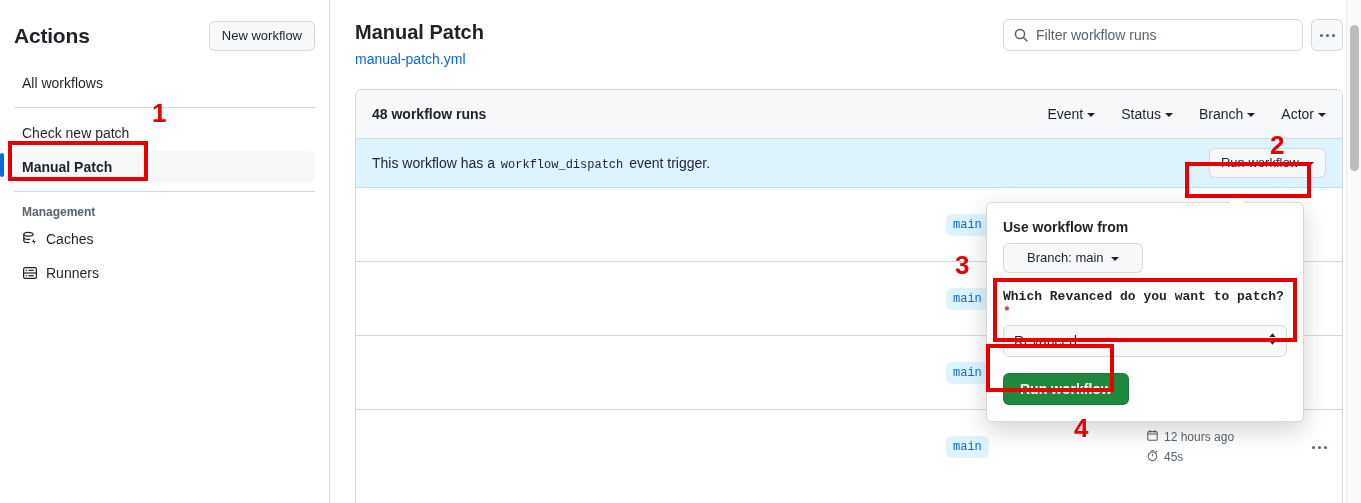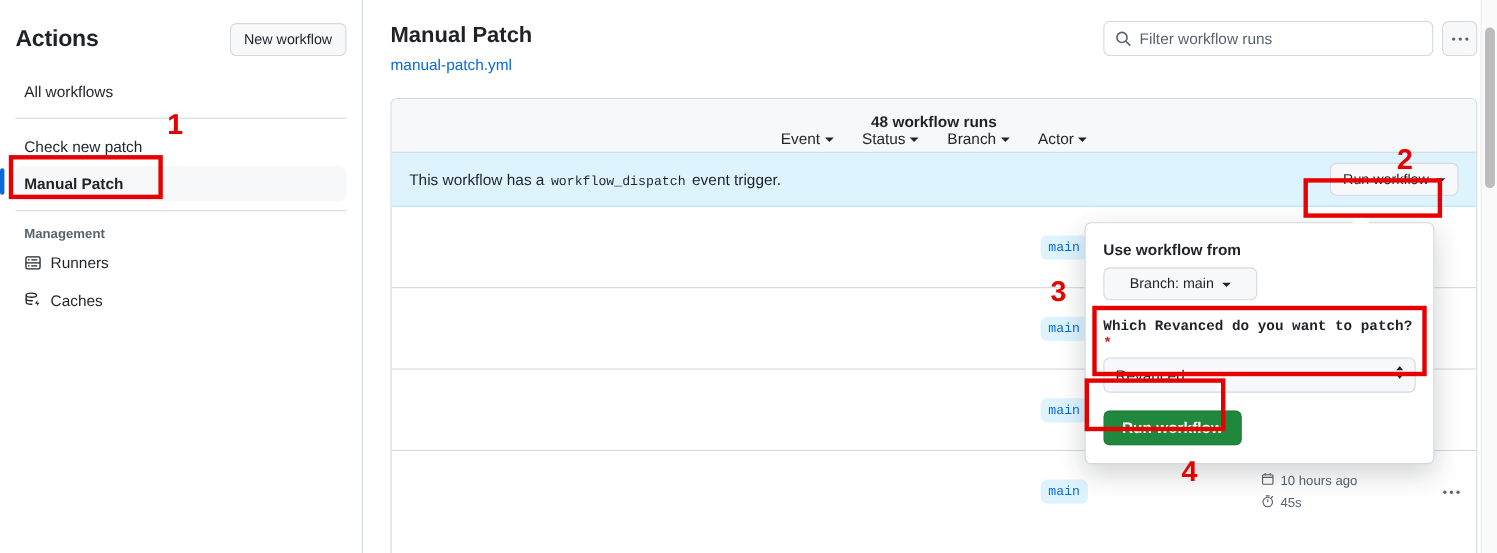--- a/index.html
+++ b/index.html
@@ -96,21 +96,21 @@
   .kebab-dots i { width:3px; height:3px; border-radius:50%; background:#59636e; display:block; }
 
   
   .runs-box {
     margin-top: 20px; border: 1px solid #d1d9e0; border-radius: 6px;
     background: #fff; overflow: hidden; height: 420px;
   }
   .runs-header {
     display: flex; align-items: center; justify-content: space-between;
     background: #f6f8fa; border-bottom: 1px solid #d1d9e0;
-    padding: 12px 16px; height: 49px; flex-direction: column;
+    padding: 12px 16px; height: 49px;
   }
   .runs-count { font-size: 14px; font-weight: 600; color: #1f2328; }
   .filters { display: flex; align-items: center; gap: 26px; }
   .filter-btn {
     font-size: 14px; color: #1f2328; cursor: pointer;
     display: flex; align-items: center; gap: 4px;
   }
   .caret {
     width: 0; height: 0; border-left: 4px solid transparent;
     border-right: 4px solid transparent; border-top: 4px solid #1f2328;
@@ -237,40 +237,40 @@
         <span>Check new patch</span>
       </li>
       <li class="nav-item selected">
         <span>Manual Patch</span>
       </li>
       <li class="nav-divider"></li>
       <li class="nav-section-title">Management</li>
       <li class="nav-item">
         <span class="nav-icon">
           <svg width="16" height="16" viewBox="0 0 16 16" fill="none" stroke="#1f2328" stroke-width="1.2">
+            <ellipse cx="6.5" cy="3.3" rx="4.7" ry="1.9"></ellipse>
+            <path d="M1.8 3.3v3.2c0 1.05 2.1 1.9 4.7 1.9 .5 0 1-.03 1.45-.09"></path>
+            <path d="M1.8 6.5v3.2c0 1.05 2.1 1.9 4.7 1.9 .3 0 .6-.01.88-.03"></path>
+            <path d="M12.2 7.7l-2.4 3.4h2.1l-.6 2.6 2.6-3.5h-2.1z" fill="#1f2328" stroke="none"></path>
+          </svg>
+        </span>
+        <span>Caches</span>
+      </li>
+      <li class="nav-item">
+        <span class="nav-icon">
+          <svg width="16" height="16" viewBox="0 0 16 16" fill="none" stroke="#1f2328" stroke-width="1.2">
             <rect x="1.6" y="2.6" width="12.8" height="10.8" rx="1.4"></rect>
             <line x1="1.6" y1="8" x2="14.4" y2="8"></line>
             <circle cx="4.2" cy="5.3" r=".75" fill="#1f2328" stroke="none"></circle>
             <line x1="6.4" y1="5.3" x2="11.8" y2="5.3"></line>
             <circle cx="4.2" cy="10.7" r=".75" fill="#1f2328" stroke="none"></circle>
             <line x1="6.4" y1="10.7" x2="11.8" y2="10.7"></line>
           </svg>
         </span>
         <span>Runners</span>
-      </li>
-      <li class="nav-item">
-        <span class="nav-icon">
-          <svg width="16" height="16" viewBox="0 0 16 16" fill="none" stroke="#1f2328" stroke-width="1.2">
-            <ellipse cx="6.5" cy="3.3" rx="4.7" ry="1.9"></ellipse>
-            <path d="M1.8 3.3v3.2c0 1.05 2.1 1.9 4.7 1.9 .5 0 1-.03 1.45-.09"></path>
-            <path d="M1.8 6.5v3.2c0 1.05 2.1 1.9 4.7 1.9 .3 0 .6-.01.88-.03"></path>
-            <path d="M12.2 7.7l-2.4 3.4h2.1l-.6 2.6 2.6-3.5h-2.1z" fill="#1f2328" stroke="none"></path>
-          </svg>
-        </span>
-        <span>Caches</span>
       </li>
     </ul>
   </aside>
 
   <section class="main">
     <div class="main-head">
       <div>
         <div class="wf-title">Manual Patch</div>
         <a class="wf-file">manual-patch.yml</a>
       </div>
@@ -377,21 +377,21 @@
         <div class="run-meta">
           <div class="meta-line">
             <span>
               <svg width="13" height="13" viewBox="0 0 16 16" fill="none" stroke="#59636e" stroke-width="1.3">
                 <rect x="2.2" y="3.2" width="11.6" height="10.6" rx="1.2"></rect>
                 <line x1="2.2" y1="6.2" x2="13.8" y2="6.2"></line>
                 <line x1="5.2" y1="1.8" x2="5.2" y2="3.6" stroke-linecap="round"></line>
                 <line x1="10.8" y1="1.8" x2="10.8" y2="3.6" stroke-linecap="round"></line>
               </svg>
             </span>
-            <span>10 hours ago</span>
+            <span>12 hours ago</span>
           </div>
           <div class="meta-line">
             <span>
               <svg width="13" height="13" viewBox="0 0 16 16" fill="none" stroke="#59636e" stroke-width="1.3">
                 <circle cx="8" cy="9" r="5.3"></circle>
                 <line x1="8" y1="9" x2="8" y2="6"></line>
                 <line x1="6.3" y1="2.2" x2="9.7" y2="2.2" stroke-linecap="round"></line>
                 <line x1="12.2" y1="4" x2="13.4" y2="2.9" stroke-linecap="round"></line>
               </svg>
             </span>

